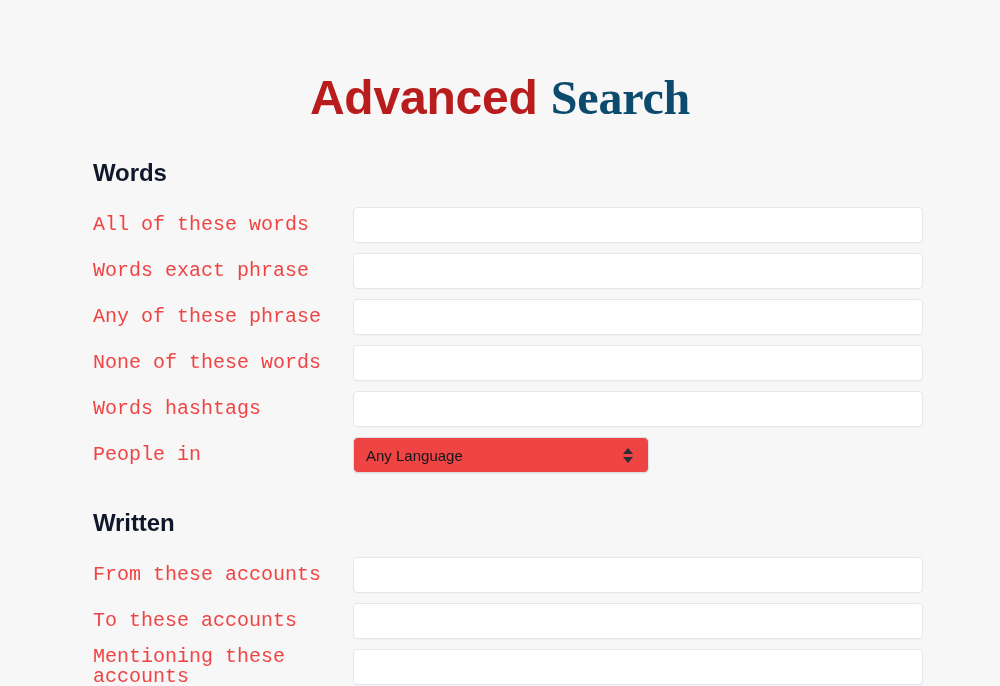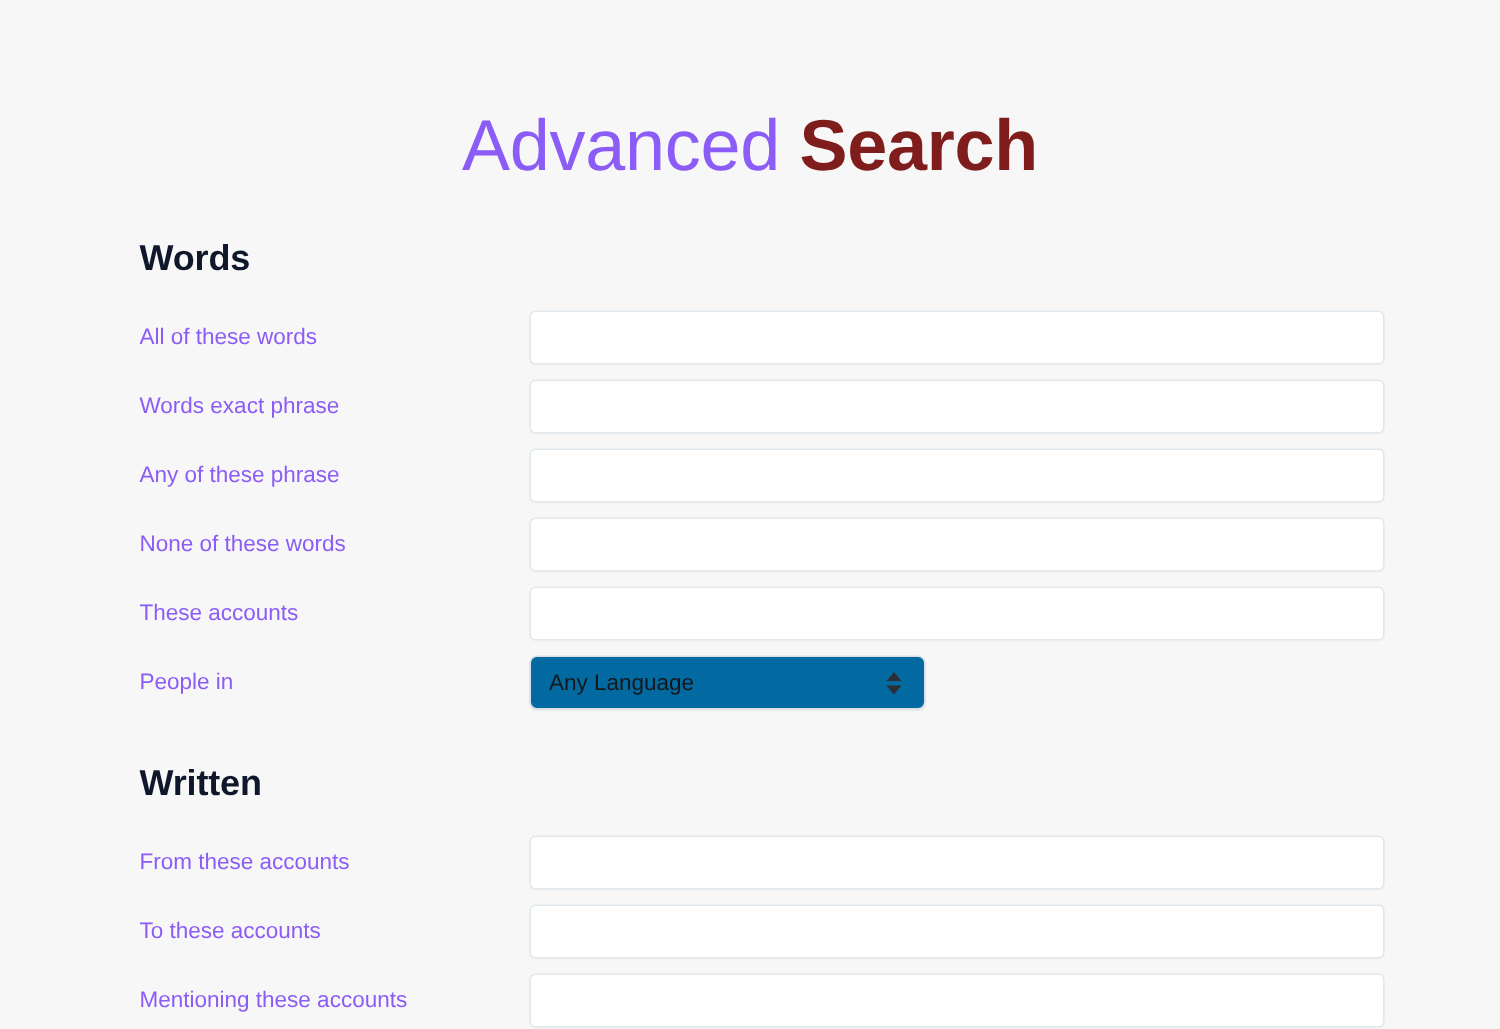--- a/index.html
+++ b/index.html
@@ -26,26 +26,27 @@
   .page-title {
     text-align: center;
     padding-top: 38px;
     font-size: 48px;
     line-height: 56px;
     color: #3b3b3b;
     letter-spacing: -0.2px;
     white-space: nowrap;
   }
   .page-title .light {
-    font-weight: 400;
-    color: #8b5cf6;
+    font-weight: 700;
+    color: #b91c1c;
   }
   .page-title .bold {
     font-weight: 700;
-    color: #7f1d1d;
+    color: #0c4a6e;
+    font-family: Liberation Serif, serif;
   }
 
   
   .form-wrap {
     margin-top: 34px;
     padding-left: 93px;
   }
 
   .section {
     margin-bottom: 0;
@@ -65,24 +66,25 @@
 
   .field-row {
     display: flex;
     align-items: center;
     height: 46px;
   }
 
   .field-label {
     width: 260px;
     flex: 0 0 260px;
-    font-size: 15px;
-    color: #8b5cf6;
+    font-size: 20px;
+    color: #ef4444;
     line-height: 20px;
     padding-right: 10px;
+    font-family: Liberation Mono, monospace;
   }
 
   .field-control {
     flex: 1 1 auto;
     display: flex;
     align-items: center;
   }
 
   .text-input {
     width: 570px;
@@ -99,23 +101,23 @@
   }
   .text-input::placeholder { color: #aab8c2; }
 
   
   .select-wrap {
     position: relative;
     width: 272px;
     height: 36px;
   }
   .select-box {
-    width: 264px;
+    width: 296px;
     height: 36px;
-    background: #0369a1;
+    background: #ef4444;
     border: 1px solid #d9dfe3;
     border-radius: 5px;
     box-shadow: 0 1px 1px rgba(0,0,0,0.06);
     display: flex;
     align-items: center;
     padding: 0 12px;
     font-size: 15px;
     color: #15181a;
     cursor: default;
   }
@@ -185,21 +187,21 @@
       </div>
 
       <div class="field-row">
         <label class="field-label">None of these words</label>
         <div class="field-control">
           <input class="text-input" type="text" value="" style="">
         </div>
       </div>
 
       <div class="field-row">
-        <label class="field-label">These accounts</label>
+        <label class="field-label">Words hashtags</label>
         <div class="field-control">
           <input class="text-input" type="text" value="" style="">
         </div>
       </div>
 
       <div class="field-row">
         <label class="field-label">People in</label>
         <div class="field-control">
           <div class="select-wrap">
             <div class="select-box">

